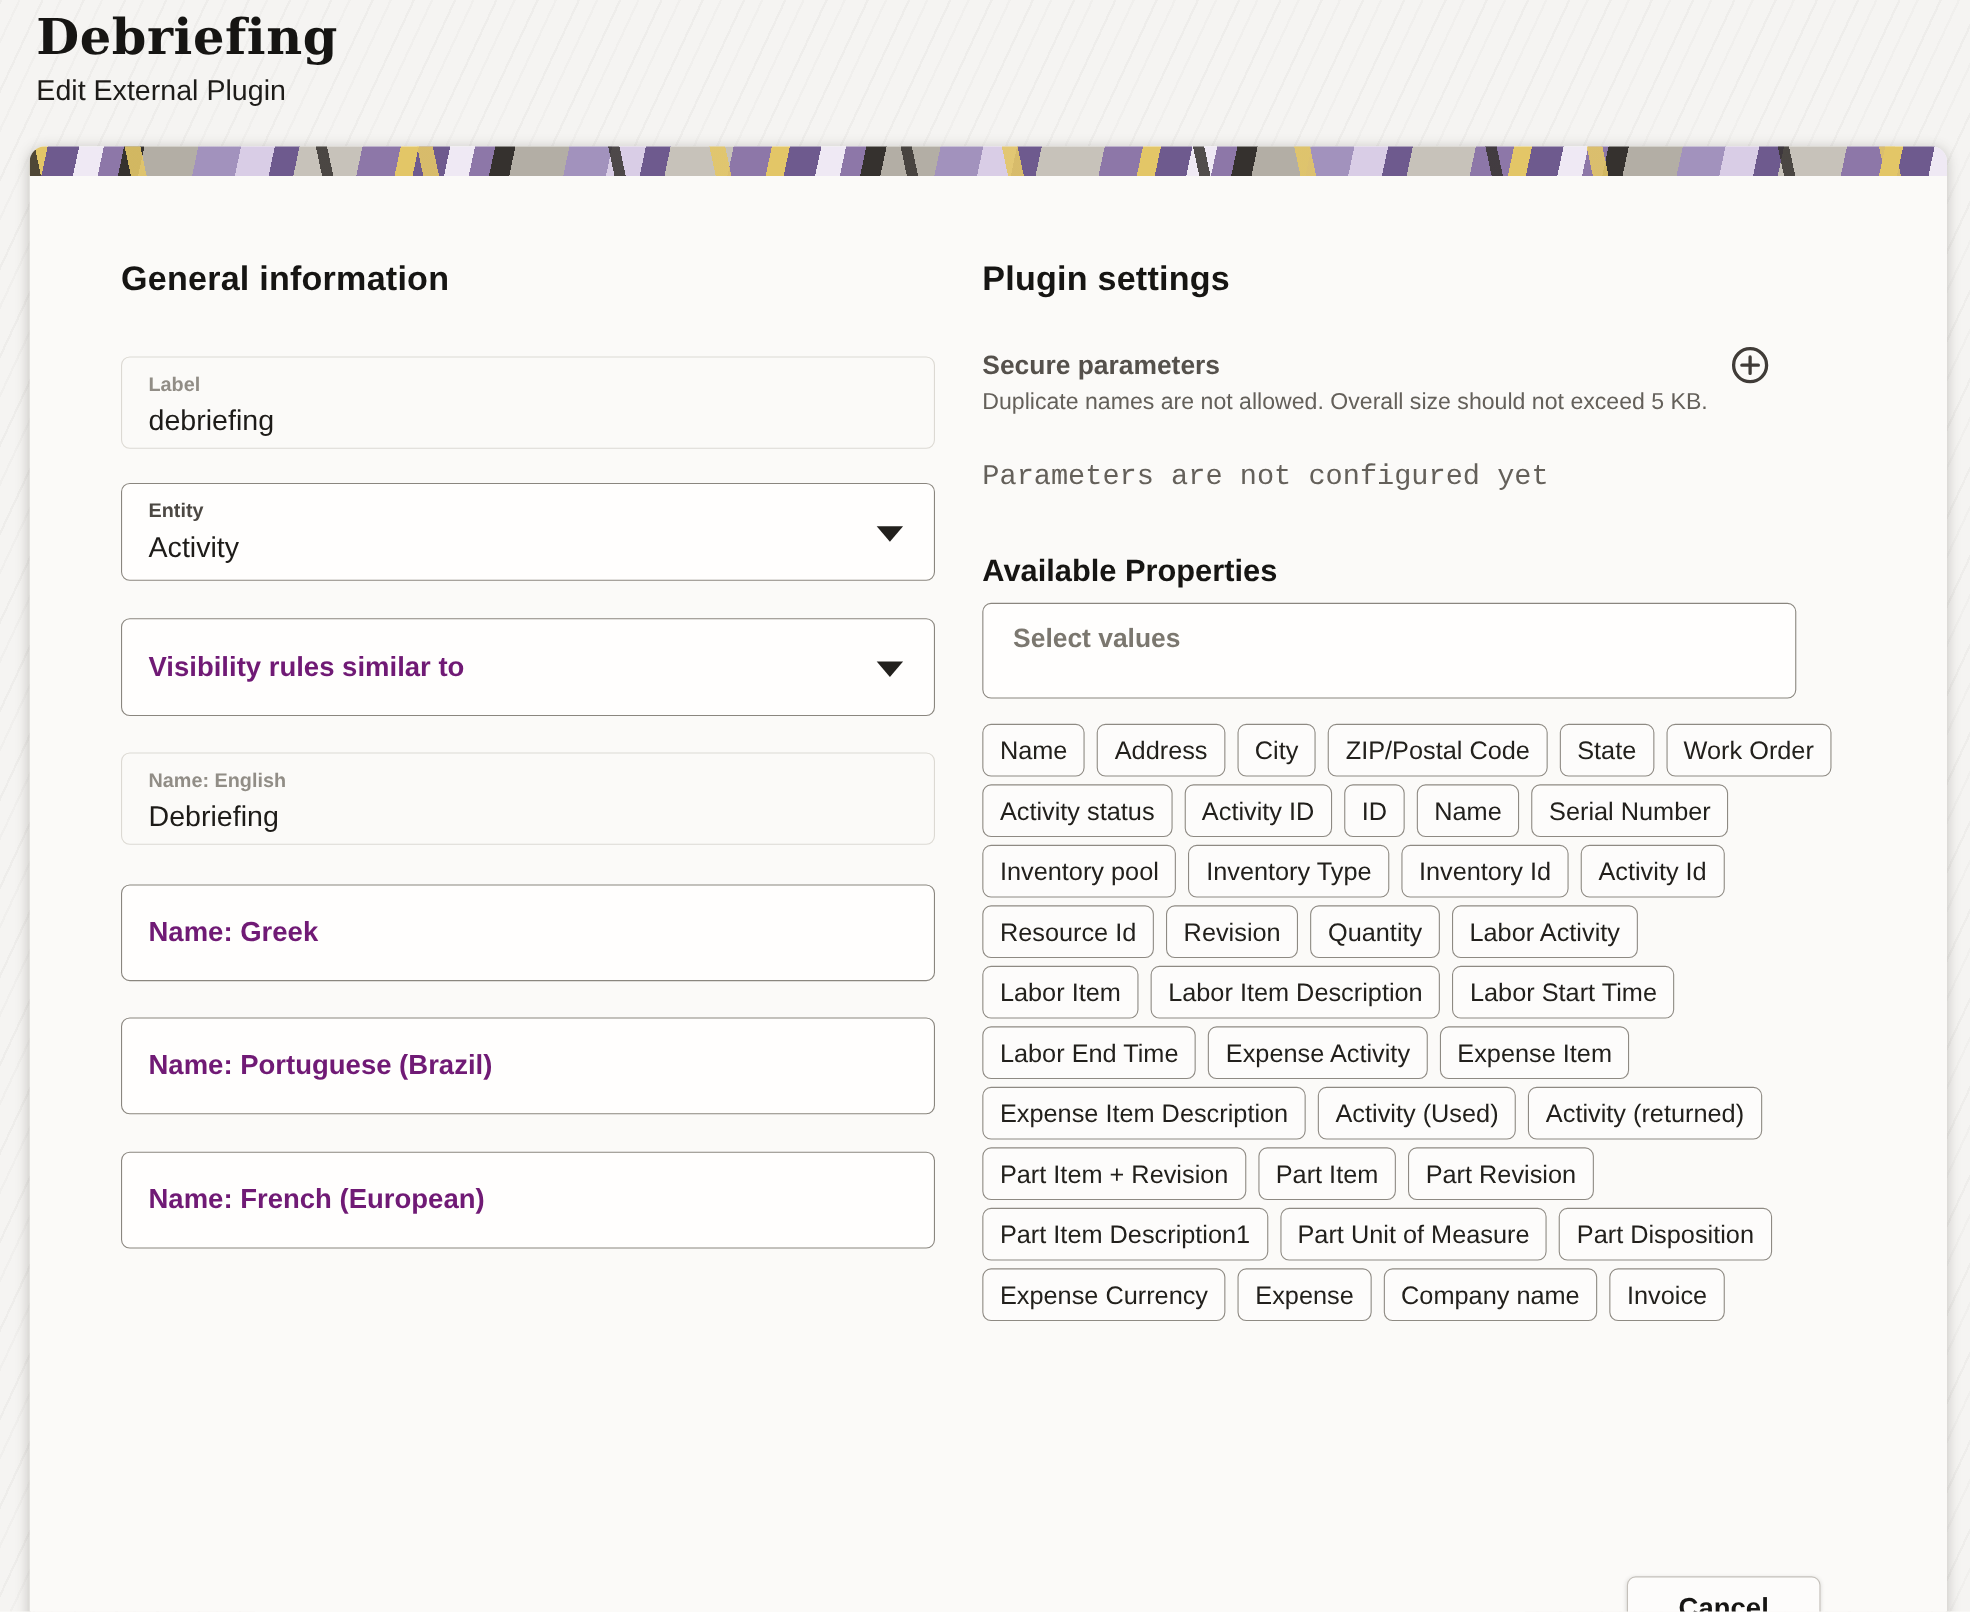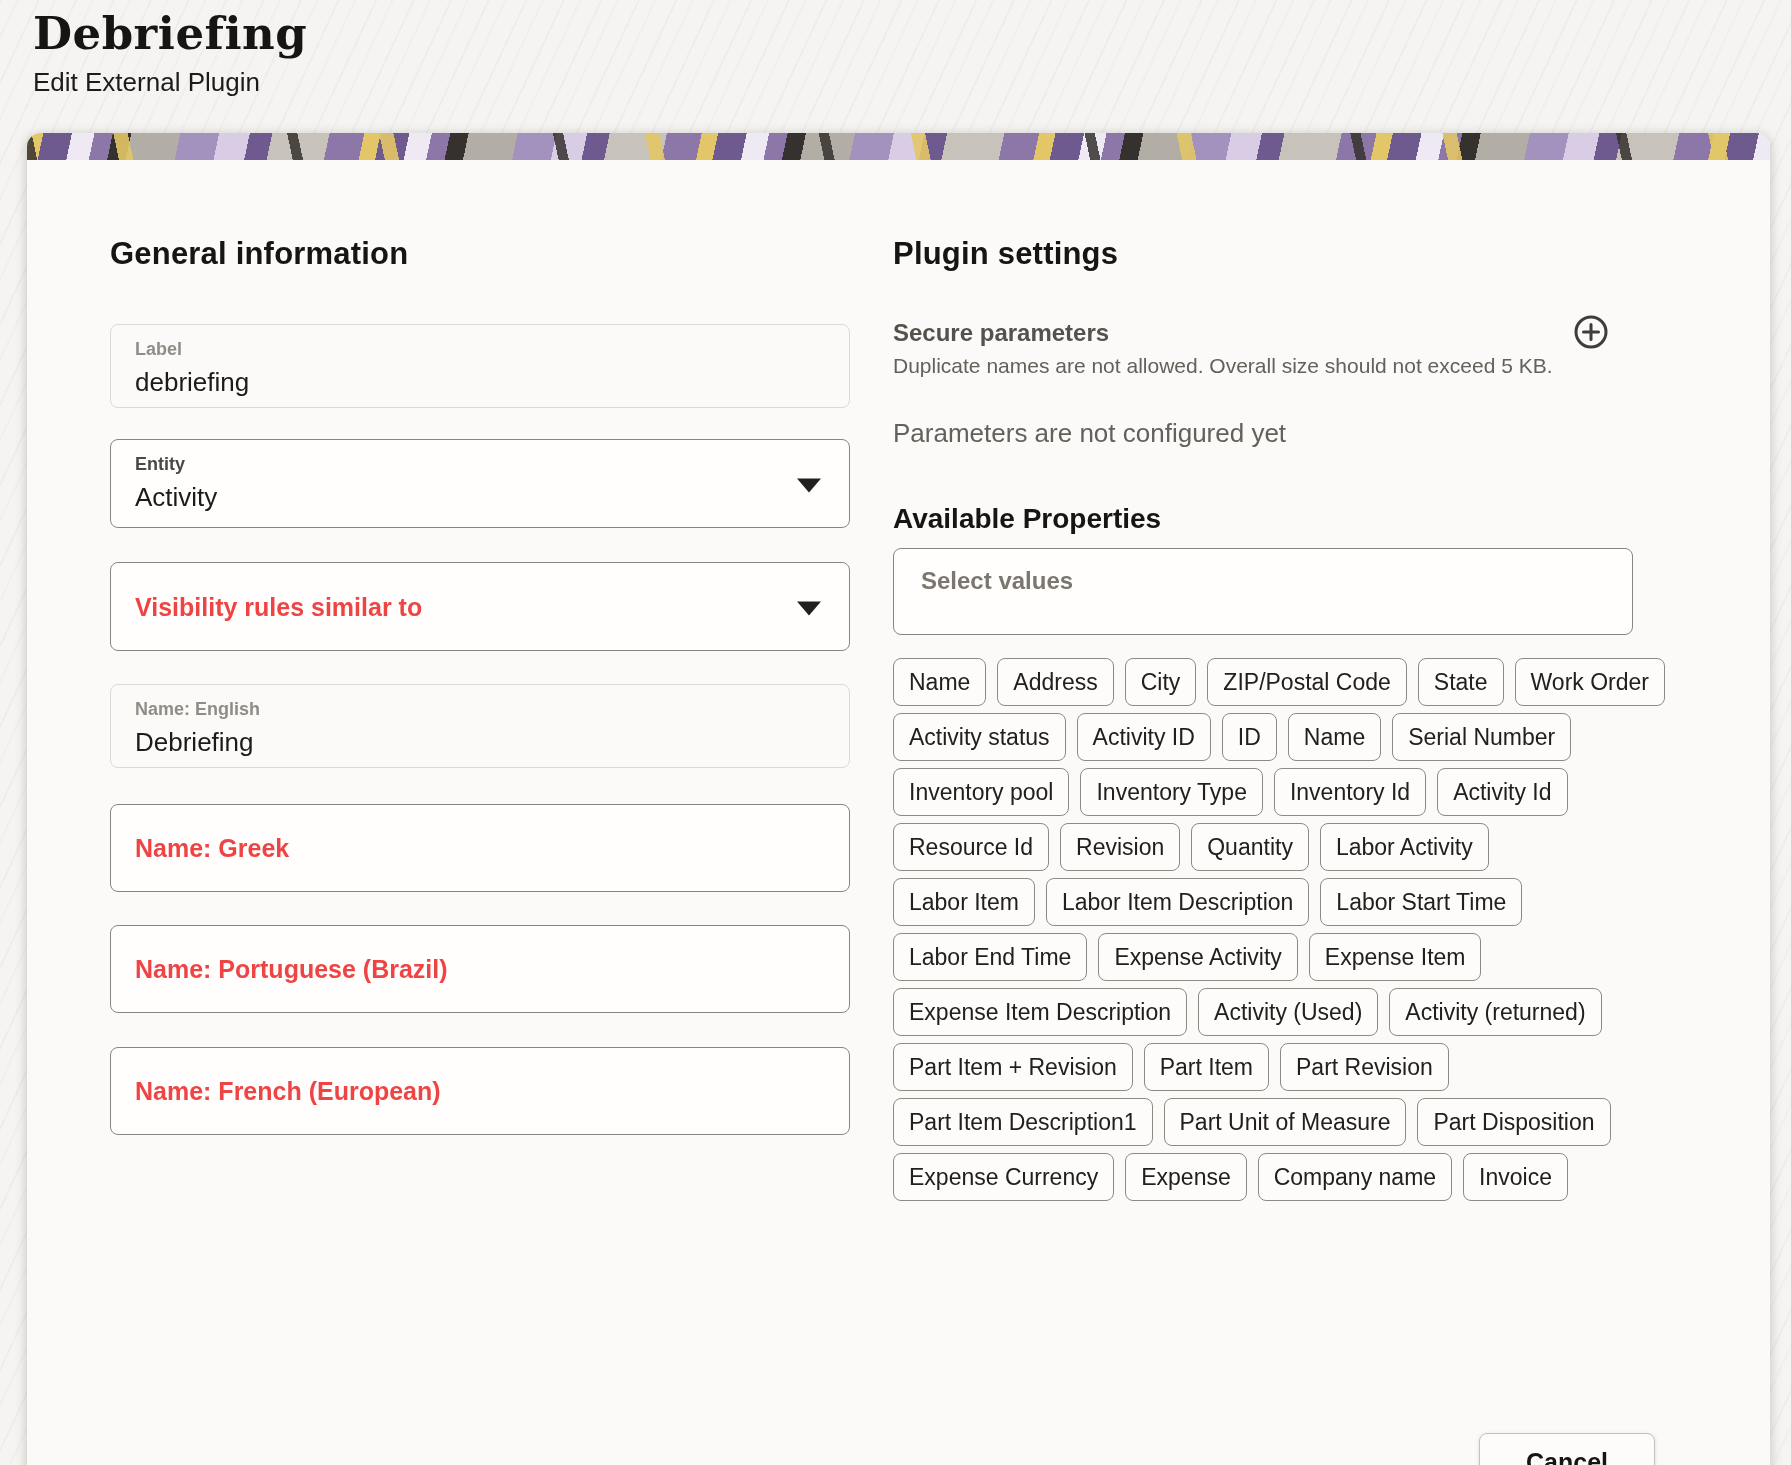--- a/index.html
+++ b/index.html
@@ -61,21 +61,21 @@
     position:absolute; left:24px; top:14px;
     font-size:18px; font-weight:700; color:#918d86;
   }
   .field-editable .f-label { color:#4c4843; }
   .f-value {
     position:absolute; left:24px; top:42px;
     font-size:26px; color:#1d1b18;
   }
   .f-center-label {
     position:absolute; left:24px; top:50%; transform:translateY(-50%);
-    font-size:25px; font-weight:700; color:#ef4444;text-align:right;
+    font-size:25px; font-weight:700; color:#701a75;text-align:right;
   }
   .dropdown-arrow {
     position:absolute; right:28px; top:50%; transform:translateY(-40%);
     width:0; height:0;
     border-left:12px solid transparent; border-right:12px solid transparent;
     border-top:14px solid #22201d;
   }
 
   #field-label   { top:191px; height:84px; }
   #field-entity  { top:306px; height:89px;padding-left:16px; }
@@ -93,21 +93,21 @@
   .secure-desc {
     position:absolute; left:0; top:221px;
     font-size:21px; color:#64605a;
   }
   .add-param-btn {
     position:absolute; left:680px; top:181px; width:36px; height:36px;
     background:none; border:none; cursor:pointer; padding:0;
   }
   .empty-state {
     position:absolute; left:0; top:285px;
-    font-size:26px; color:#64605a;
+    font-size:26px; color:#64605a;font-family:Liberation Mono, monospace;
   }
   .props-heading {
     position:absolute; left:0; top:370px;
     font-size:28px; font-weight:700; color:#161513;
   }
   .select-values {
     position:absolute; left:0; top:415px; width:740px; height:87px;
     border:1px solid #8a867f; border-radius:8px; background:#fffefd;
   }
   .select-placeholder {

